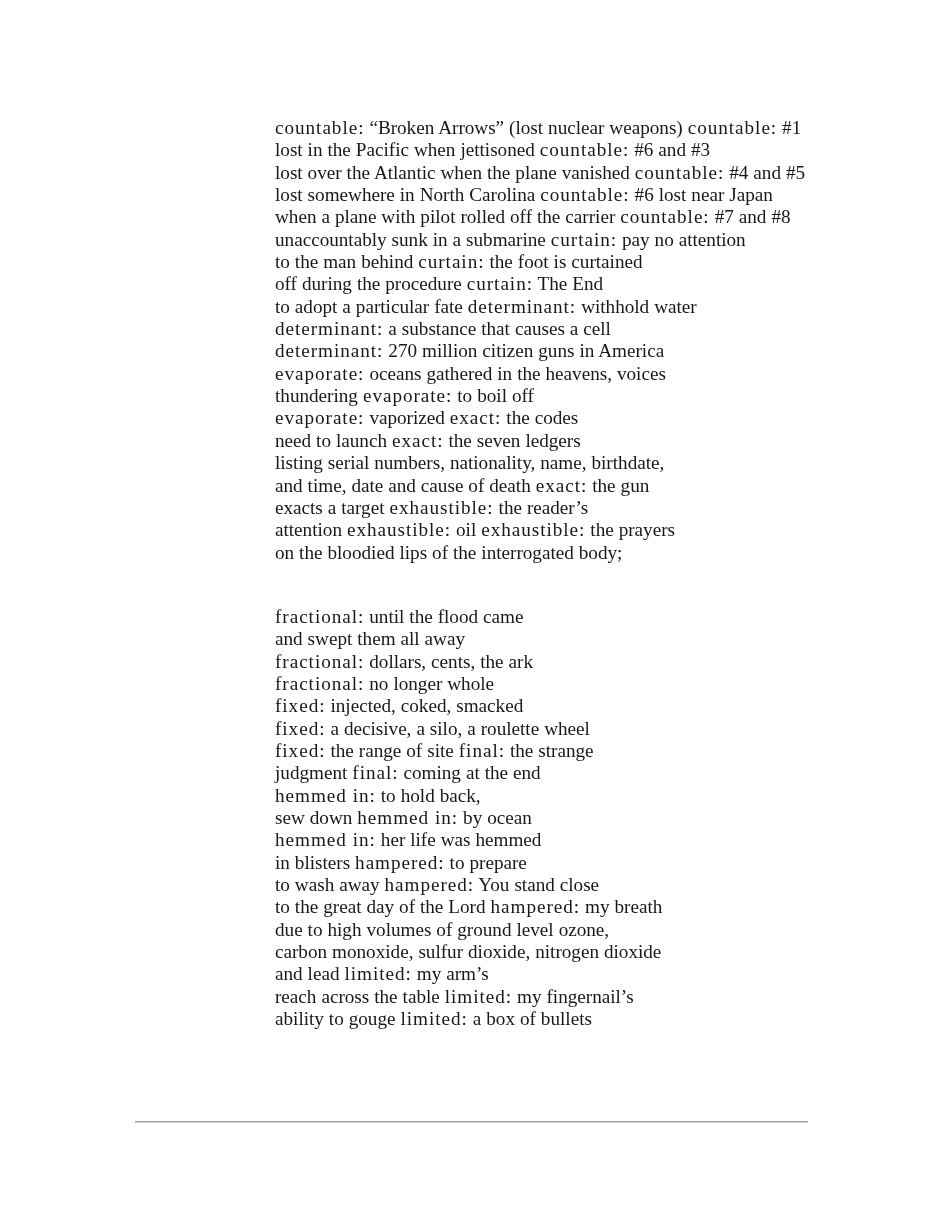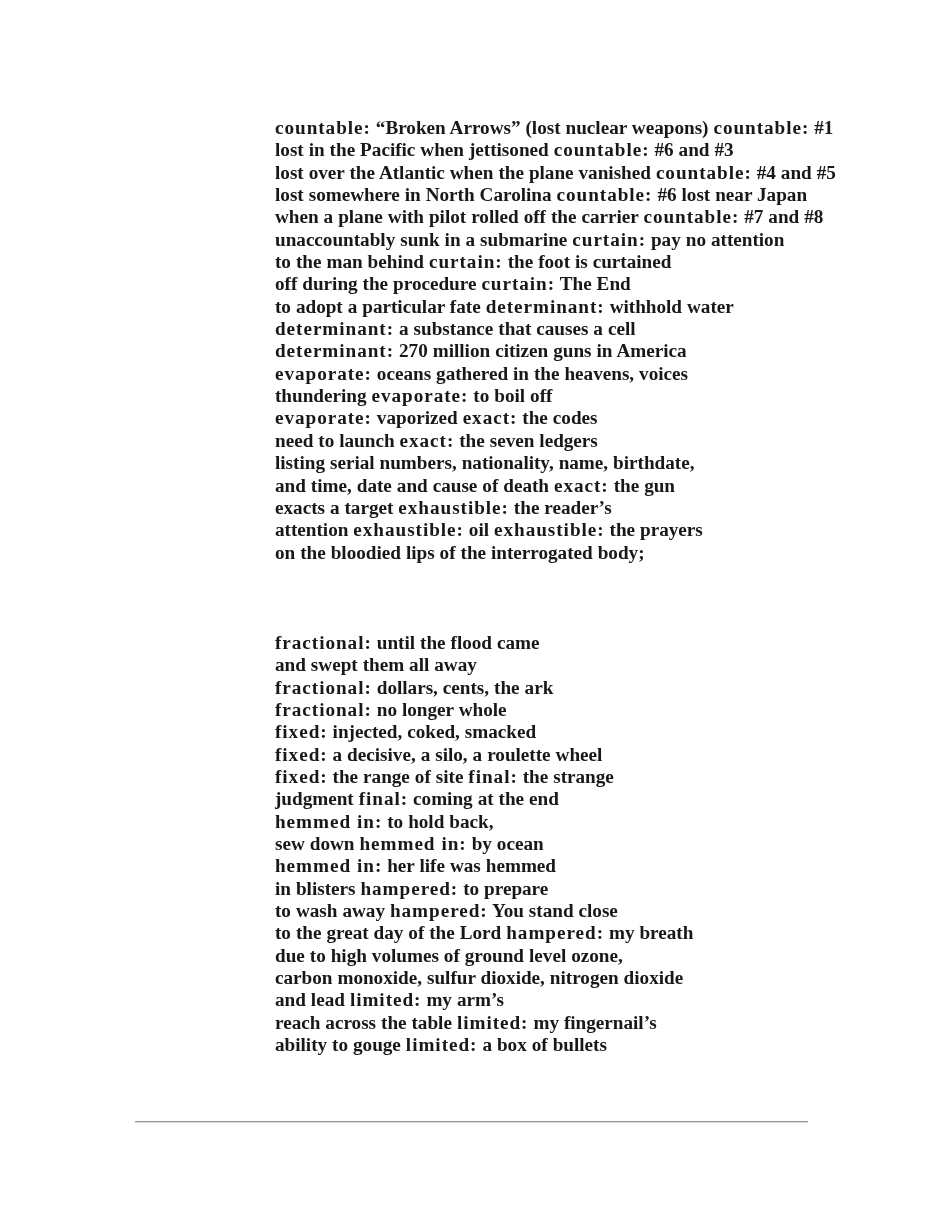--- a/index.html
+++ b/index.html
@@ -22,25 +22,24 @@
   .poem-body {
     position: absolute;
     left: 275px;
     top: 117px;
     width: 560px;
   }
 
   .stanza {
     margin: 0;
     padding: 0;
-    font-weight: bold;
   }
 
   .stanza + .stanza {
-    margin-top: 68px;
+    margin-top: 42px;
   }
 
   .poem-line {
     font-size: 19.2px;
     line-height: 22.35px;
     color: #181818;
     white-space: pre;
     letter-spacing: -0.02px;
     word-spacing: 0.2px;
   }

